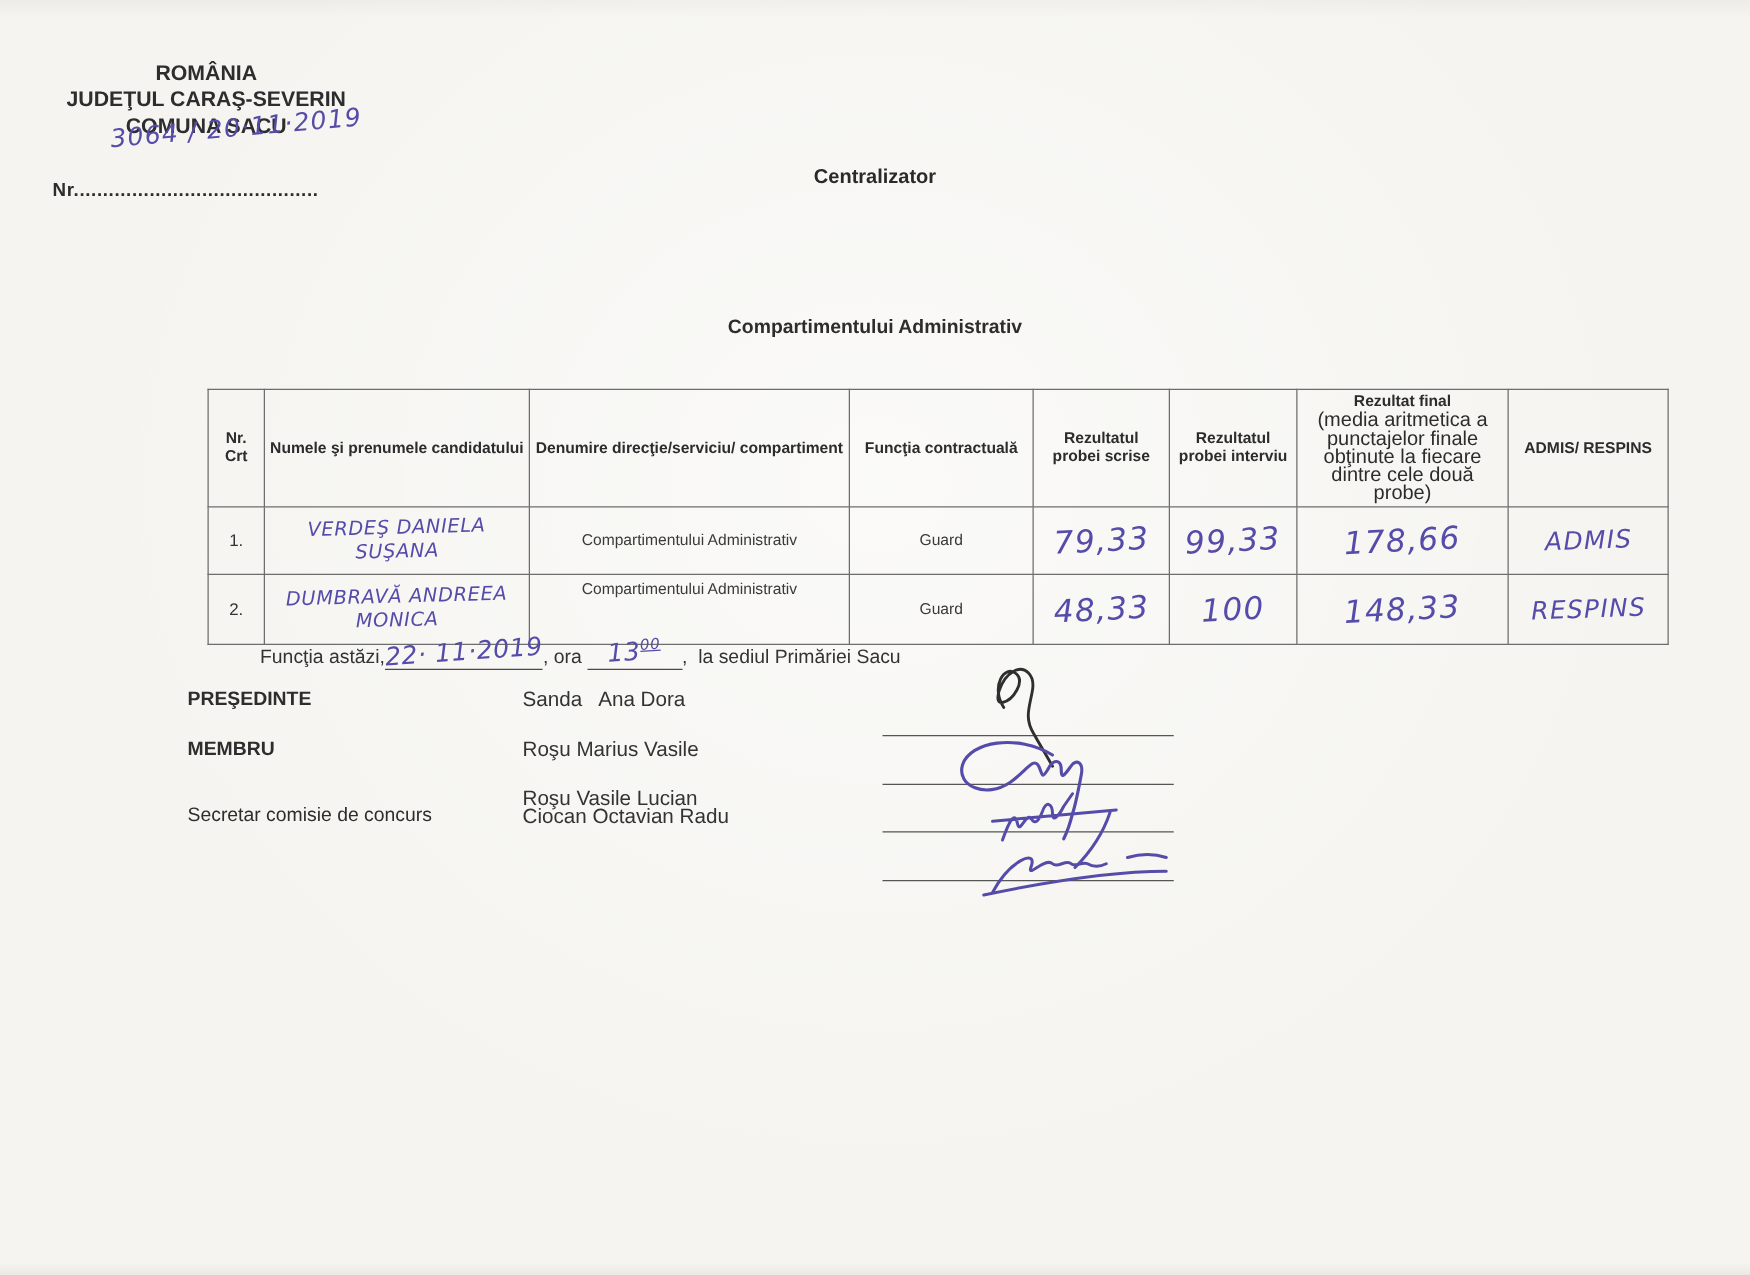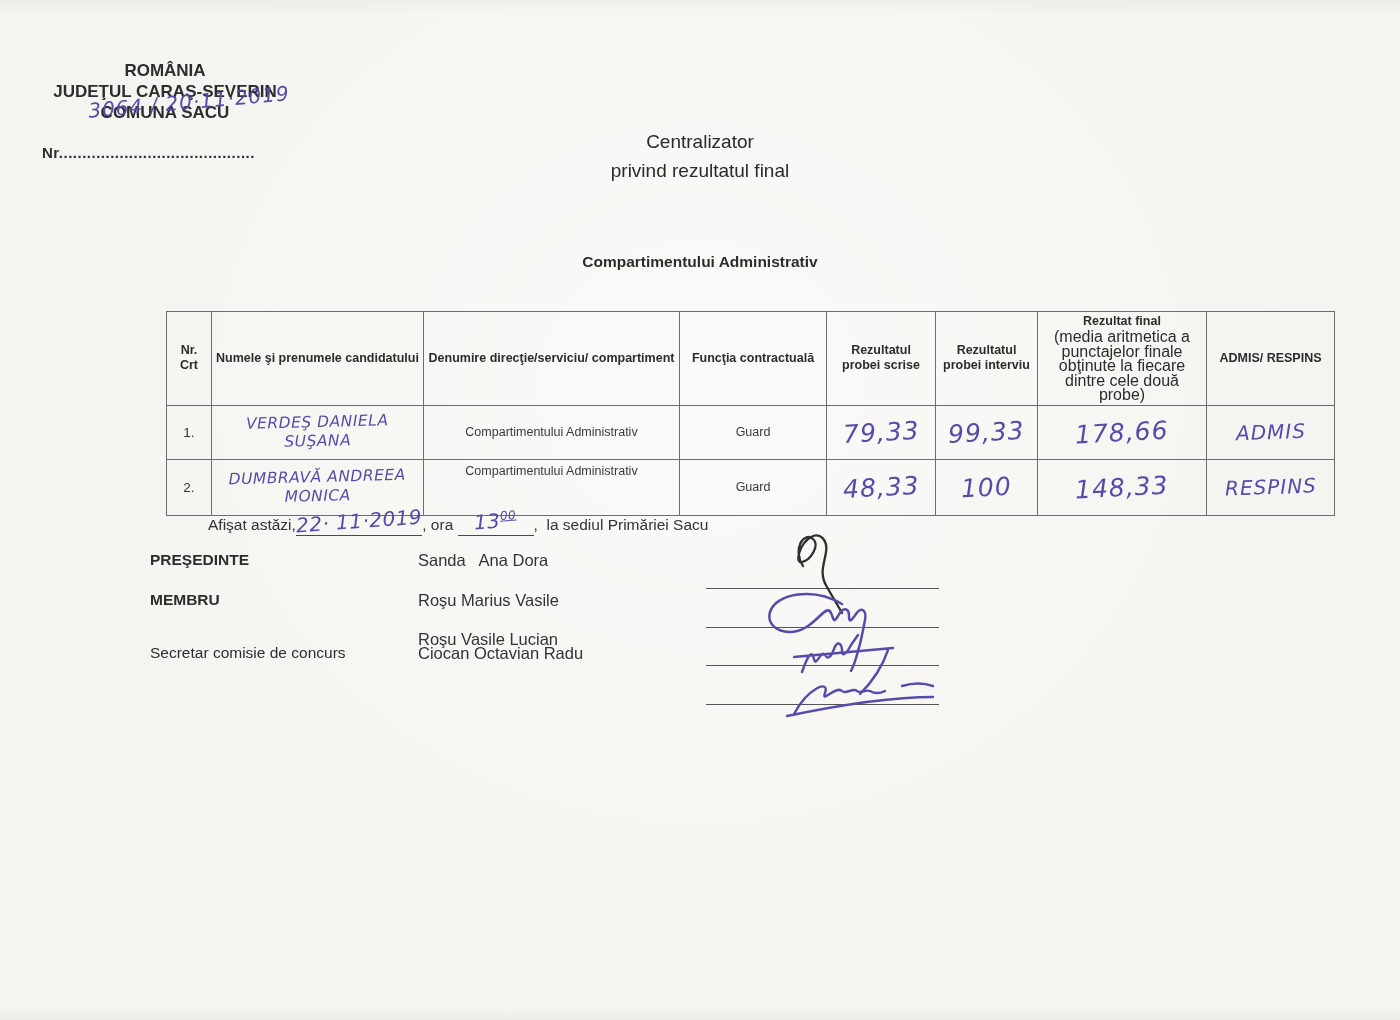--- a/index.html
+++ b/index.html
@@ -8,27 +8,27 @@
     background:#f5f4f0;
     background-image: radial-gradient(ellipse at 50% 38%, rgba(255,255,255,.55), rgba(255,255,255,0) 65%),
                       linear-gradient(180deg, rgba(228,226,220,.45) 0, rgba(228,226,220,0) 14px),
                       linear-gradient(0deg, rgba(224,222,216,.5) 0, rgba(224,222,216,0) 10px);
     overflow:hidden;
     font-family:"Liberation Sans", sans-serif;
     color:#2e2e2e;
   }
   
   .letterhead { position:absolute; left:38px; top:48px; width:254px; text-align:center;
-    font-weight:bold; font-size:17px; line-height:21px; color:#2d2d2d;margin-top:12px; }
+    font-weight:bold; font-size:17px; line-height:21px; color:#2d2d2d; }
   .nr-line { position:absolute; left:42px; top:108px; font-weight:bold; font-size:15px; color:#2d2d2d; letter-spacing:.5px; white-space:nowrap;margin-top:36px; }
   .hw { font-family:"DejaVu Sans", sans-serif; font-style:italic; color:#554caa; }
   .nr-hw { position:absolute; left:88px; top:90px; font-size:20px; letter-spacing:1px; transform:rotate(-5deg); white-space:nowrap; }
   
   .title { position:absolute; left:0; right:0; top:127px; text-align:center;
-    font-weight:normal; font-size:19px; line-height:29px; color:#2a2a2a; }
+    font-weight:bold; font-size:16px; line-height:29px; color:#2a2a2a; }
   .subtitle { position:absolute; left:130px; right:130px; top:209px; text-align:center;
     font-weight:bold; font-size:15.5px; line-height:21px; color:#2d2d2d; white-space:pre-wrap; }
   
   table.results { position:absolute; left:166px; top:311px; width:1168px;
     border-collapse:collapse; table-layout:fixed; }
   table.results td, table.results th { border:1px solid #6d6d6d; padding:2px 4px; vertical-align:middle; }
   table.results thead th { font-size:12.5px; font-weight:bold; color:#2c2c2c; text-align:center; line-height:15px; height:84px; }
   .hdr-note { display:block; font-weight:normal; font-size:16px; line-height:14.5px; margin-top:1px; }
   table.results tbody td { height:49px; text-align:center; }
   .cell-nr { font-size:13.5px; color:#333; }
@@ -61,21 +61,20 @@
   <div class="letterhead">
     <div>ROMÂNIA</div>
     <div>JUDEŢUL CARAŞ-SEVERIN</div>
     <div>COMUNA SACU</div>
   </div>
   <div class="nr-line"><span>Nr</span><span>..........................................</span></div>
   <div class="hw nr-hw">3064 / 20·11·2019</div>
 
   <div class="title">
     <div>Centralizator</div>
-    <div>privind rezultatul final</div>
   </div>
   <div class="subtitle">
     <div>Compartimentului Administrativ</div>
   </div>
 
   <table class="results">
     <colgroup>
       <col style="width:45px">
         <col style="width:212px">
         <col style="width:256px">
@@ -118,21 +117,21 @@
         <td class="cell-print">Guard</td>
         <td><span class="hw hw-score">48,33</span></td>
         <td><span class="hw hw-score">100</span></td>
         <td><span class="hw hw-score">148,33</span></td>
         <td><span class="hw hw-verdict">RESPINS</span></td>
       </tr>
     </tbody>
   </table>
 
   <div class="posting">
-    <span>Afişat astăzi,</span><span class="blank blank-date"><span class="hw">22· 11·2019</span></span><span>, ora</span>&nbsp;<span class="blank blank-time"><span class="hw"><span>13</span><sup>00</sup></span></span><span style="white-space:pre-wrap">,  la sediul Primăriei Sacu</span>
+    <span>Funcţia astăzi,</span><span class="blank blank-date"><span class="hw">22· 11·2019</span></span><span>, ora</span>&nbsp;<span class="blank blank-time"><span class="hw"><span>13</span><sup>00</sup></span></span><span style="white-space:pre-wrap">,  la sediul Primăriei Sacu</span>
   </div>
 
   <div class="crow" style="top:551px">
     <span class="role bold">PREŞEDINTE</span>
     <span class="cname">Sanda   Ana Dora</span>
   </div>
   <div class="crow" style="top:591px">
     <span class="role bold">MEMBRU</span>
     <span class="cname">Roşu Marius Vasile</span>
   </div>

